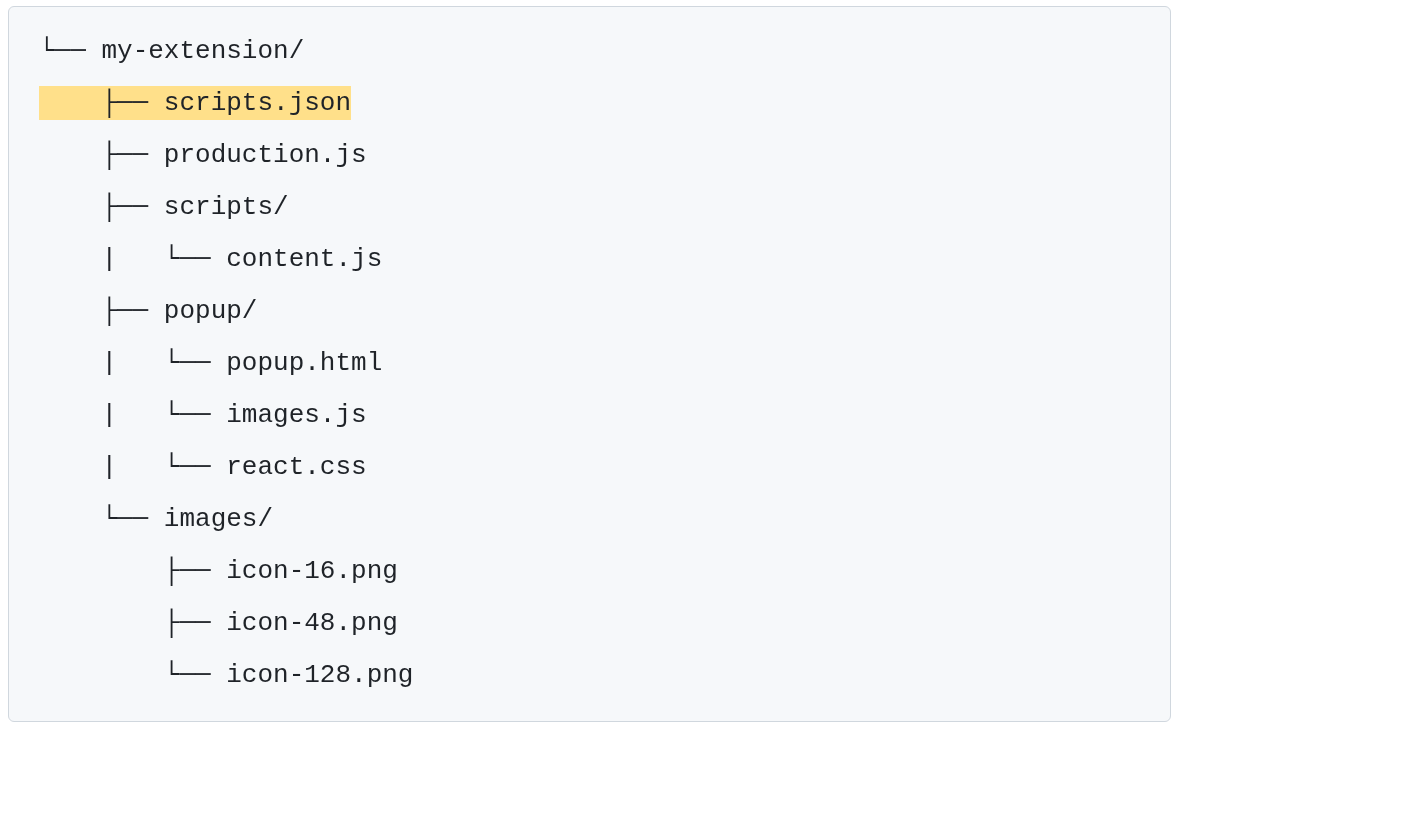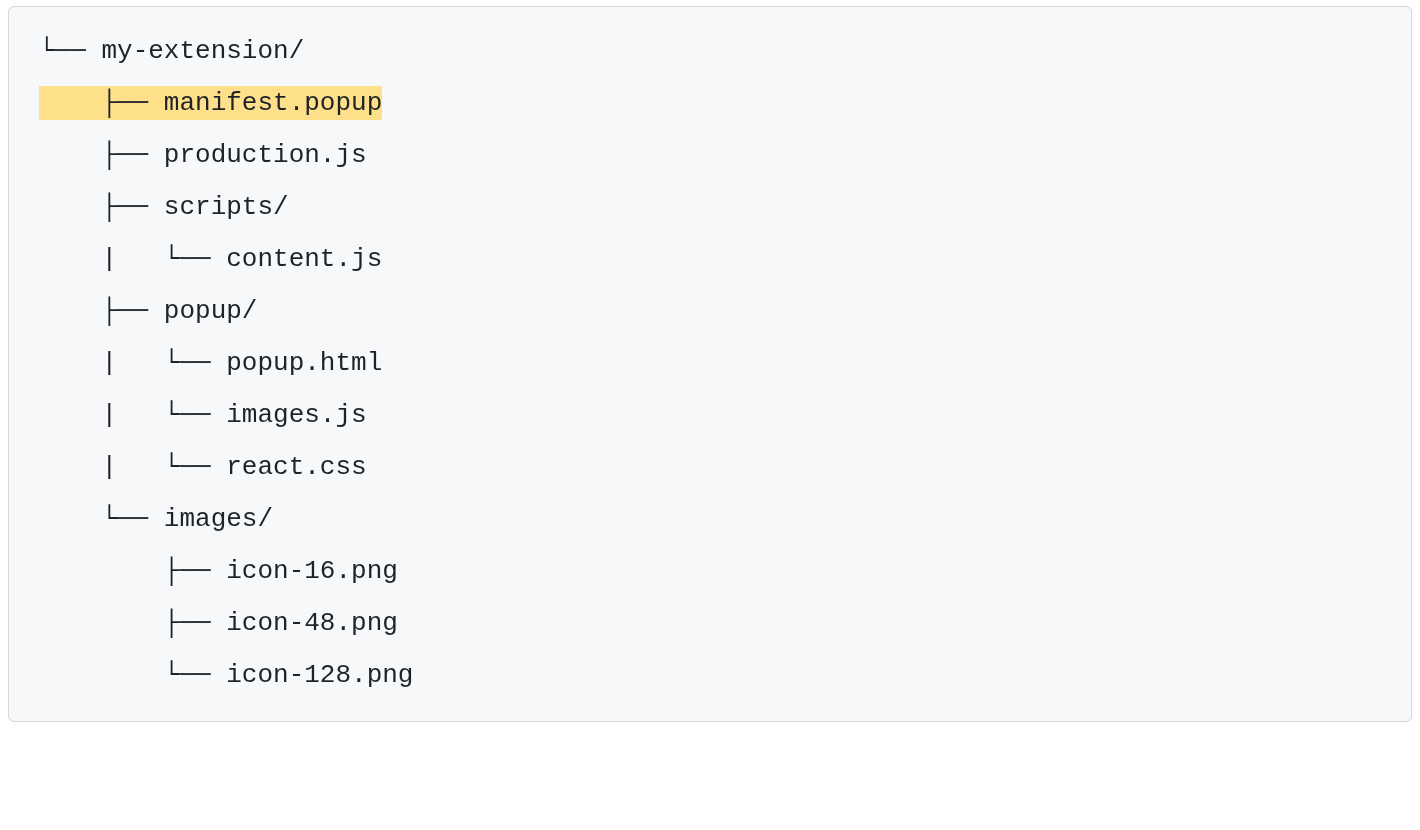--- a/index.html
+++ b/index.html
@@ -6,21 +6,21 @@
     margin: 0;
     padding: 0;
     width: 1420px;
     height: 830px;
     background: #ffffff;
     font-family: ui-monospace, SFMono-Regular, "SF Mono", Menlo, Consolas, "Liberation Mono", monospace;
   }
   .codeblock {
     box-sizing: border-box;
     margin: 6px 8px;
-    width: 1404px;
+    width: 1163px;
     border: 1px solid #d0d7de;
     border-radius: 6px;
     background: #f6f8fa;
     padding: 18px 0 20px 0;
   }
   .line {
     display: block;
     white-space: pre;
     font-size: 26px;
     line-height: 52px;
@@ -32,21 +32,21 @@
     display: inline;
     padding-top: 2px;
     padding-bottom: 2px;
   }
 </style>
 </head>
 <body>
 
 <div class="codeblock">
   <span class="line"><span>└── </span><span>my-extension/</span></span>
-  <span class="line"><span class="hl"><span>    ├── </span><span>manifest.popup</span></span></span>
+  <span class="line"><span class="hl"><span>    ├── </span><span>scripts.json</span></span></span>
   <span class="line"><span>    ├── </span><span>production.js</span></span>
   <span class="line"><span>    ├── </span><span>scripts/</span></span>
   <span class="line"><span>    |   └── </span><span>content.js</span></span>
   <span class="line"><span>    ├── </span><span>popup/</span></span>
   <span class="line"><span>    |   └── </span><span>popup.html</span></span>
   <span class="line"><span>    |   └── </span><span>images.js</span></span>
   <span class="line"><span>    |   └── </span><span>react.css</span></span>
   <span class="line"><span>    └── </span><span>images/</span></span>
   <span class="line"><span>        ├── </span><span>icon-16.png</span></span>
   <span class="line"><span>        ├── </span><span>icon-48.png</span></span>

